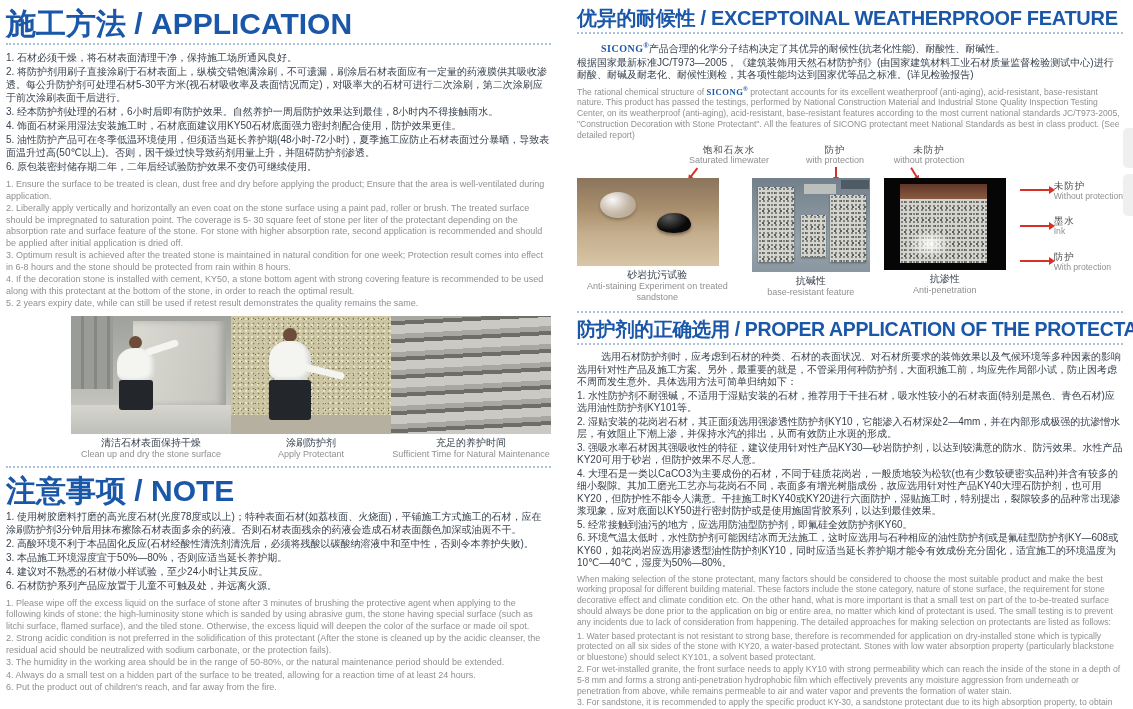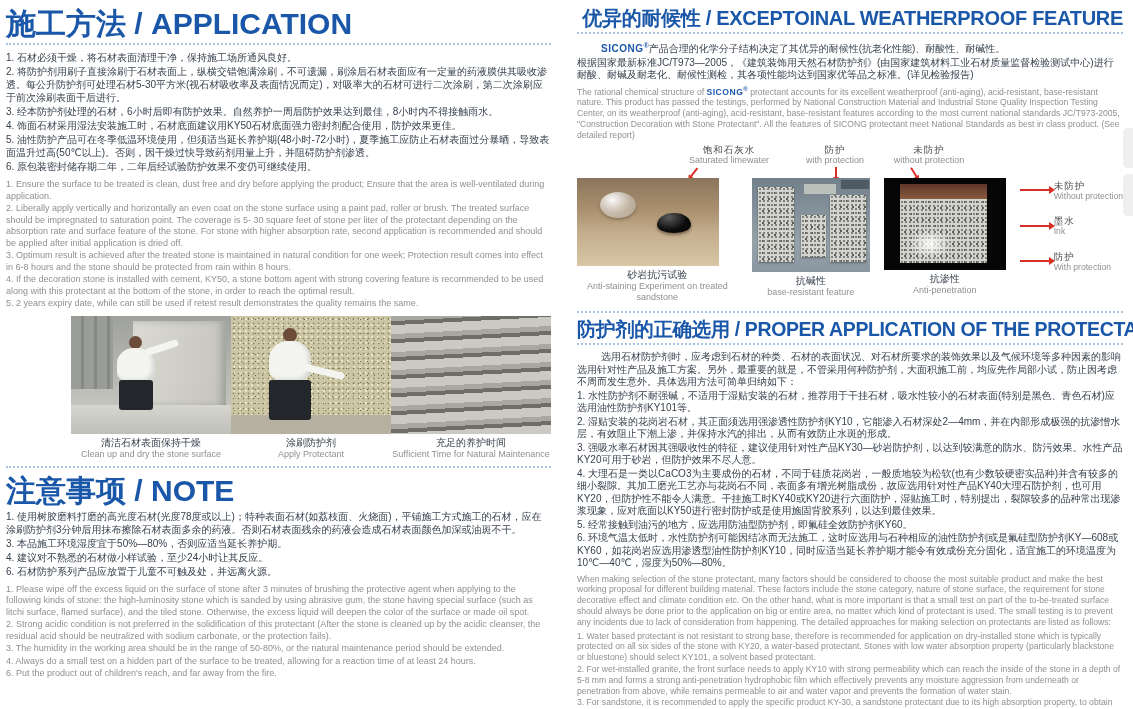--- a/index.html
+++ b/index.html
@@ -3,33 +3,33 @@
 <meta charset="utf-8">
 <style>
   html,body{margin:0;padding:0;background:#fff;}
   .page{position:relative;width:1133px;height:709px;overflow:hidden;box-sizing:border-box;
         background:#fff;display:flex;gap:26px;padding:5px 10px 0 6px;
         font-family:"Liberation Sans","DejaVu Sans",sans-serif;}
   .col{box-sizing:border-box;}
   .col.left{width:545px;flex:none;}
   .col.right{flex:1;min-width:0;}
   .sec-title{color:#1a57a9;font-weight:bold;font-size:30px;line-height:1.1;margin:2px 0 3px 0;white-space:nowrap;}
-  .col.right .sec-title{font-size:20px;letter-spacing:-0.3px;text-align:right;}
+  .col.right .sec-title{font-size:20px;letter-spacing:-0.3px;}
   .col.right .sec-title.long{font-size:19.5px;letter-spacing:-0.4px;}
   .dotted{border-top:2px dotted #a9c2de;margin:2px 0 6px 0;height:0;}
   .cn-li{font-size:10px;line-height:13px;color:#38424e;margin:0 0 1px 0;}
   .en-li{font-size:9px;line-height:11.5px;color:#8f9092;margin:0 0 1px 0;}
   .cn-block{margin-bottom:6px;}
   .en-block{margin-bottom:6px;}
   .col.right .cn-li{line-height:12.5px;}
   .col.right .en-li{font-size:8.6px;line-height:10.8px;}
   p.cn-p{font-size:10px;line-height:12.5px;color:#38424e;margin:0 0 1px 0;}
   p.cn-p.indent{text-indent:24px;}
   p.en-p{font-size:8.6px;line-height:10.8px;color:#8f9092;margin:2px 0 3px 0;}
-  .brand{color:#1a57a9;font-weight:bold;letter-spacing:.5px;}
+  .brand{color:#1a57a9;font-weight:bold;letter-spacing:.5px;font-family:Liberation Serif, serif;}
   .sup{font-size:7px;vertical-align:super;color:#1a57a9;font-weight:bold;}
   
   .photo-row{display:flex;justify-content:flex-end;margin:6px 0 4px 0;}
   figure{margin:0;text-align:center;}
   .cap-cn{font-size:10px;color:#38424e;margin-top:3px;line-height:12px;}
   .cap-en{font-size:9px;color:#8f9092;line-height:11px;}
   .photo{position:relative;overflow:hidden;background:#ccc;}
   .ph-l{width:160px;height:118px;}
   
   .spk{background-color:#d3d4cf;background-image:radial-gradient(#7e8078 .7px,transparent 1px),radial-gradient(#595b53 .7px,transparent 1px);background-size:4px 4px,6px 6px;background-position:0 0,2px 3px;}
@@ -149,20 +149,21 @@
         </figure>
       </div>
     </section>
 
     <div class="dotted" style="margin-top:6px;"></div>
 
     <section>
       <h2 class="sec-title">注意事项 / NOTE</h2>
       <div class="cn-block">
         <div class="cn-li">1. 使用树胶磨料打磨的高光度石材(光度78度或以上)；特种表面石材(如荔枝面、火烧面)，平铺施工方式施工的石材，应在涂刷防护剂3分钟后用抹布擦除石材表面多余的药液。否则石材表面残余的药液会造成石材表面颜色加深或油斑不干。</div>
+        <div class="cn-li">2. 高酸环境不利于本品固化反应(石材经酸性清洗剂清洗后，必须将残酸以碳酸纳溶液中和至中性，否则令本养护失败)。</div>
         <div class="cn-li">3. 本品施工环境湿度宜于50%—80%，否则应适当延长养护期。</div>
         <div class="cn-li">4. 建议对不熟悉的石材做小样试验，至少24小时让其反应。</div>
         <div class="cn-li">6. 石材防护系列产品应放置于儿童不可触及处，并远离火源。</div>
       </div>
       <div class="en-block">
         <div class="en-li">1. Please wipe off the excess liquid on the surface of stone after 3 minutes of brushing the protective agent when applying to the following kinds of stone: the high-luminosity stone which is sanded by using abrasive gum, the stone having special surface (such as litchi surface, flamed surface), and the tiled stone. Otherwise, the excess liquid will deepen the color of the surface or made oil spot.</div>
         <div class="en-li">2. Strong acidic condition is not preferred in the solidification of this protectant (After the stone is cleaned up by the acidic cleanser, the residual acid should be neutralized with sodium carbonate, or the protection fails).</div>
         <div class="en-li">3. The humidity in the working area should be in the range of 50-80%, or the natural maintenance period should be extended.</div>
         <div class="en-li">4. Always do a small test on a hidden part of the surface to be treated, allowing for a reaction time of at least 24 hours.</div>
         <div class="en-li">6. Put the product out of children's reach, and far away from the fire.</div>

